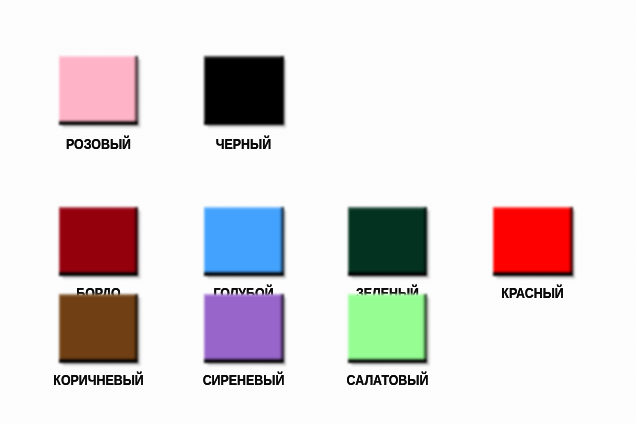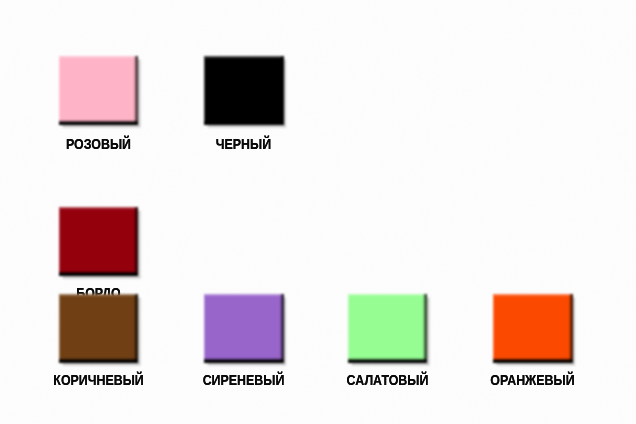--- a/index.html
+++ b/index.html
@@ -87,31 +87,39 @@
   </div>
   <div class="swatch-cell r0 c1">
     <div class="swatch-chip" title="ЧЕРНЫЙ" style="background: rgb(0, 0, 0);"></div>
     <div class="swatch-label" style="color: rgb(10, 10, 10);">ЧЕРНЫЙ</div>
   </div>
 
   <div class="swatch-cell r1 c0">
     <div class="swatch-chip" title="БОРДО" style="background: rgb(149, 0, 13);"></div>
     <div class="swatch-label" style="color: rgb(10, 10, 10);">БОРДО</div>
   </div>
+  <div class="swatch-cell r1 c1">
+    <div class="swatch-chip" title="ГОЛУБОЙ" style="background: rgb(67, 162, 253);"></div>
+    <div class="swatch-label" style="color: rgb(10, 10, 10);">ГОЛУБОЙ</div>
+  </div>
+  <div class="swatch-cell r1 c2">
+    <div class="swatch-chip" title="ЗЕЛЕНЫЙ" style="background: rgb(3, 51, 32);"></div>
+    <div class="swatch-label" style="color: rgb(10, 10, 10);">ЗЕЛЕНЫЙ</div>
+  </div>
+  <div class="swatch-cell r1 c3">
+    <div class="swatch-chip" title="КРАСНЫЙ" style="background: rgb(254, 0, 0);"></div>
+    <div class="swatch-label" style="color: rgb(10, 10, 10);">КРАСНЫЙ</div>
+  </div>
 
   <div class="swatch-cell r2 c0">
     <div class="swatch-chip" title="КОРИЧНЕВЫЙ" style="background: rgb(112, 64, 20);"></div>
     <div class="swatch-label" style="color: rgb(10, 10, 10);">КОРИЧНЕВЫЙ</div>
   </div>
   <div class="swatch-cell r2 c2">
     <div class="swatch-chip" title="САЛАТОВЫЙ" style="background: rgb(149, 253, 146);"></div>
     <div class="swatch-label" style="color: rgb(10, 10, 10);">САЛАТОВЫЙ</div>
   </div>
   <div class="swatch-cell r2 c1">
     <div class="swatch-chip" title="СИРЕНЕВЫЙ" style="background: rgb(152, 101, 203);"></div>
     <div class="swatch-label" style="color: rgb(10, 10, 10);">СИРЕНЕВЫЙ</div>
   </div>
-  <div class="swatch-cell r2 c3">
-    <div class="swatch-chip" title="ОРАНЖЕВЫЙ" style="background: rgb(251, 74, 0);"></div>
-    <div class="swatch-label" style="color: rgb(10, 10, 10);">ОРАНЖЕВЫЙ</div>
-  </div>
 
 </div>
 
 </body></html>

